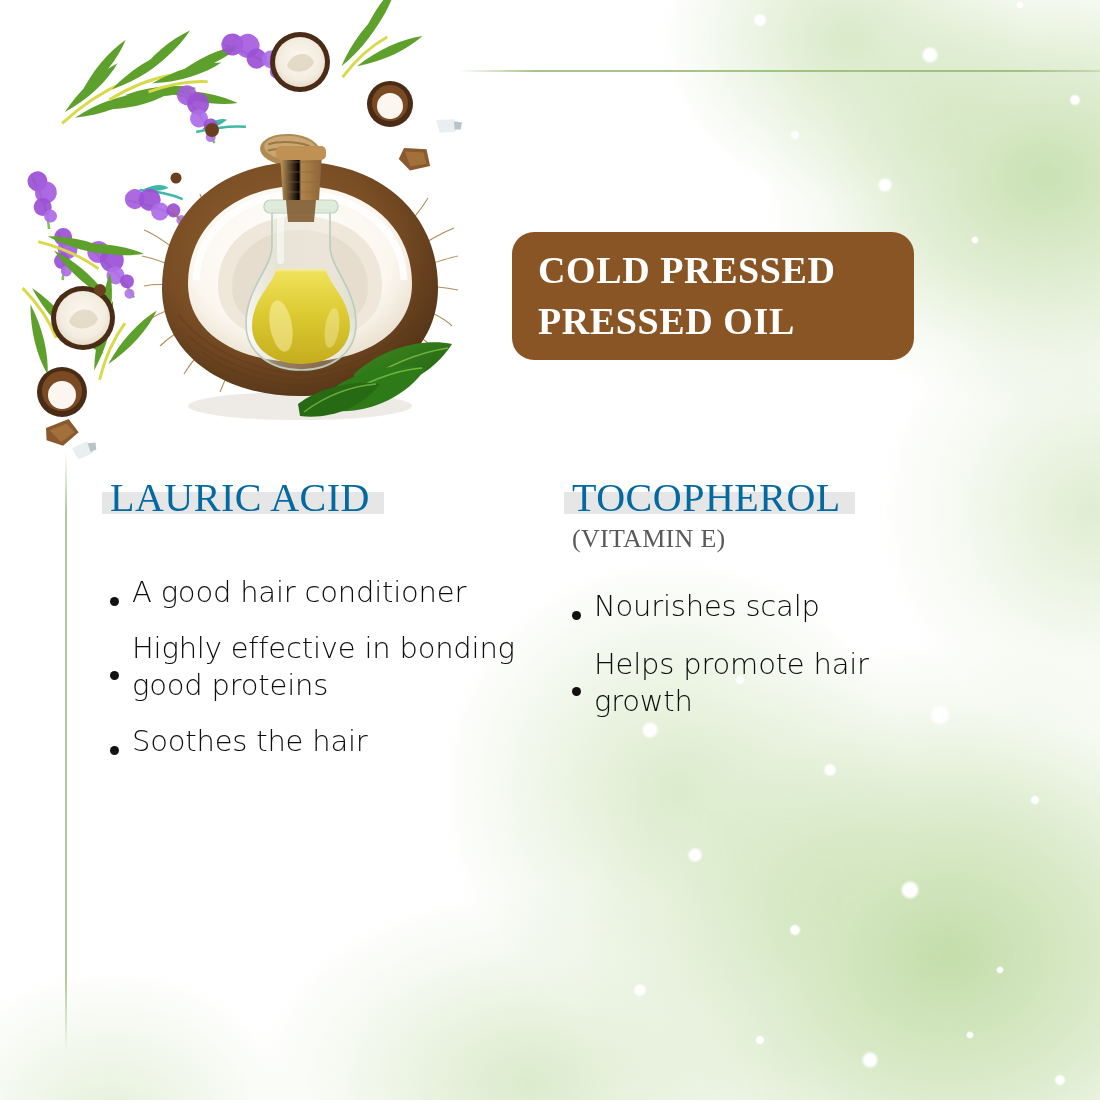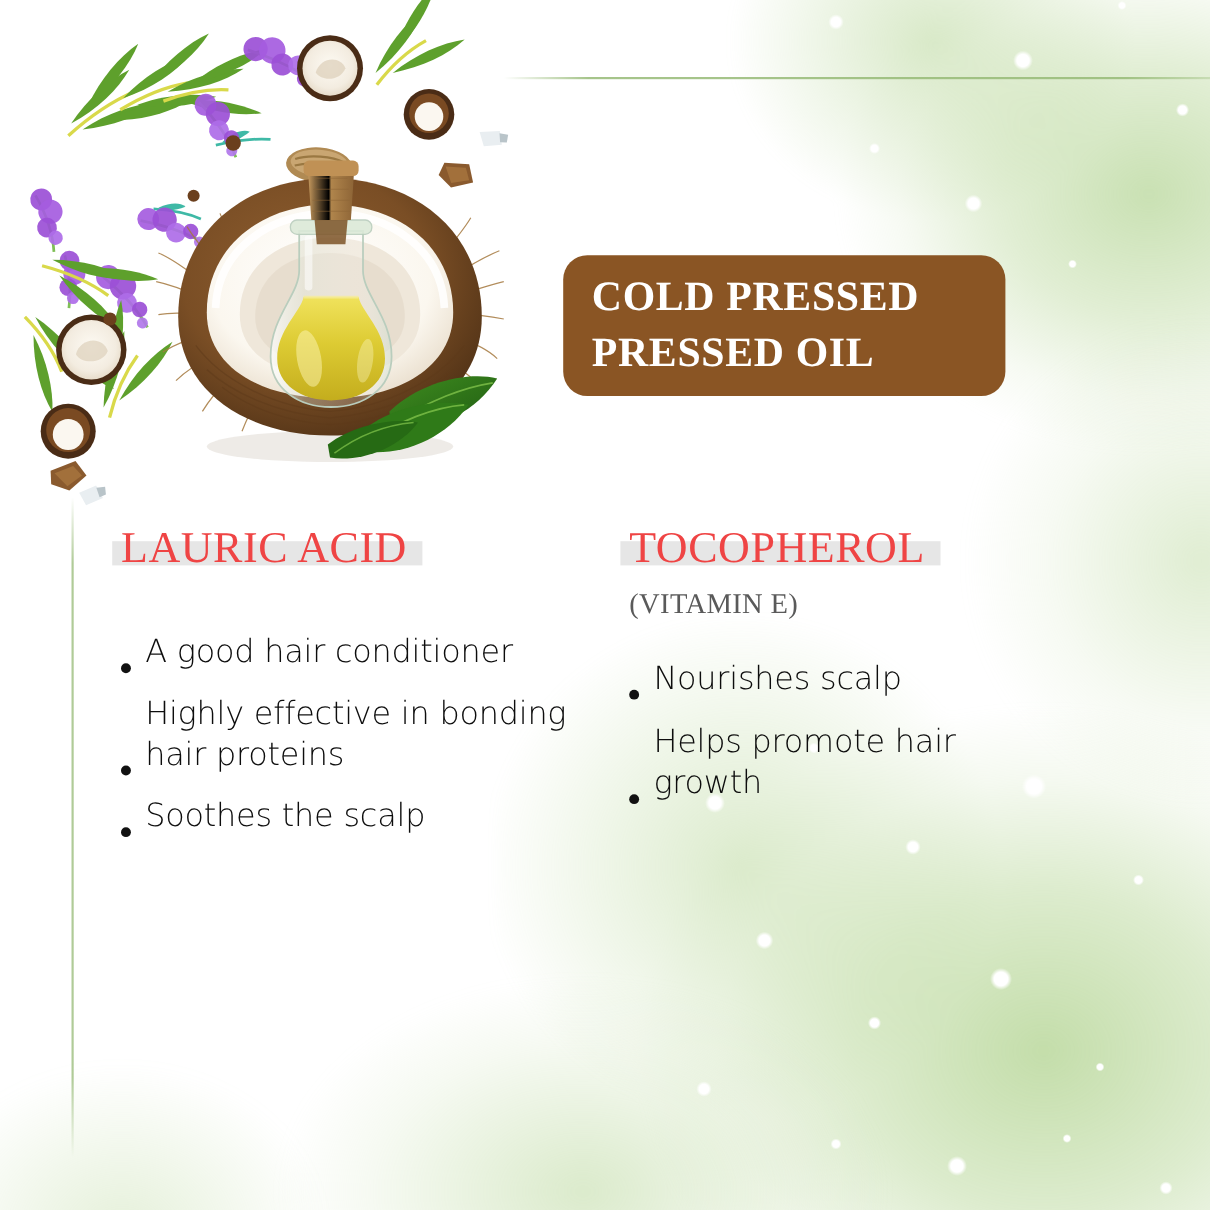--- a/index.html
+++ b/index.html
@@ -194,45 +194,45 @@
     bottom: 6px;
     height: 22px;
     background: #e6e6e6;
     z-index: 0;
   }
   .col-heading {
     position: relative;
     z-index: 1;
     font-family: "Liberation Serif", serif;
     font-size: 40px;
-    color: #ef4444;
+    color: #0369a1;
     letter-spacing: 0.5px;
     line-height: 1.1;
     white-space: nowrap;
   }
   .col-subheading {
     font-family: "Liberation Serif", serif;
     font-size: 26px;
     color: #5a5a5a;
     letter-spacing: 0.3px;
-    margin-top: 14px;
+    margin-top: 4px;
     line-height: 1.15;
   }
 
   .bullet-list {
     list-style: none;
     margin: 0;
     padding: 0;
   }
   #column-lauric .bullet-list { margin-top: 54px; }
   #column-tocopherol .bullet-list { margin-top: 34px; }
 
   .bullet-item {
     display: flex;
-    align-items: flex-end;
+    align-items: center;
     margin-bottom: 18px;
   }
   .bullet-dot {
     flex: 0 0 auto;
     width: 9px;
     height: 9px;
     border-radius: 50%;
     background: #111111;
     margin-top: 17px;
     margin-right: 13px;
@@ -553,25 +553,25 @@
       <div class="col-heading-hl"></div>
       <div class="col-heading">LAURIC ACID</div>
     </div>
     <ul class="bullet-list">
       <li class="bullet-item">
         <span class="bullet-dot"></span>
         <span class="bullet-text">A good hair conditioner</span>
       </li>
       <li class="bullet-item">
         <span class="bullet-dot"></span>
-        <span class="bullet-text">Highly effective in bonding hair proteins</span>
+        <span class="bullet-text">Highly effective in bonding good proteins</span>
       </li>
       <li class="bullet-item">
         <span class="bullet-dot"></span>
-        <span class="bullet-text">Soothes the scalp</span>
+        <span class="bullet-text">Soothes the hair</span>
       </li>
     </ul>
   </div>
 
   <div class="column" id="column-tocopherol">
     <div class="col-heading-wrap">
       <div class="col-heading-hl"></div>
       <div class="col-heading">TOCOPHEROL</div>
     </div>
     <div class="col-subheading">(VITAMIN E)</div>

